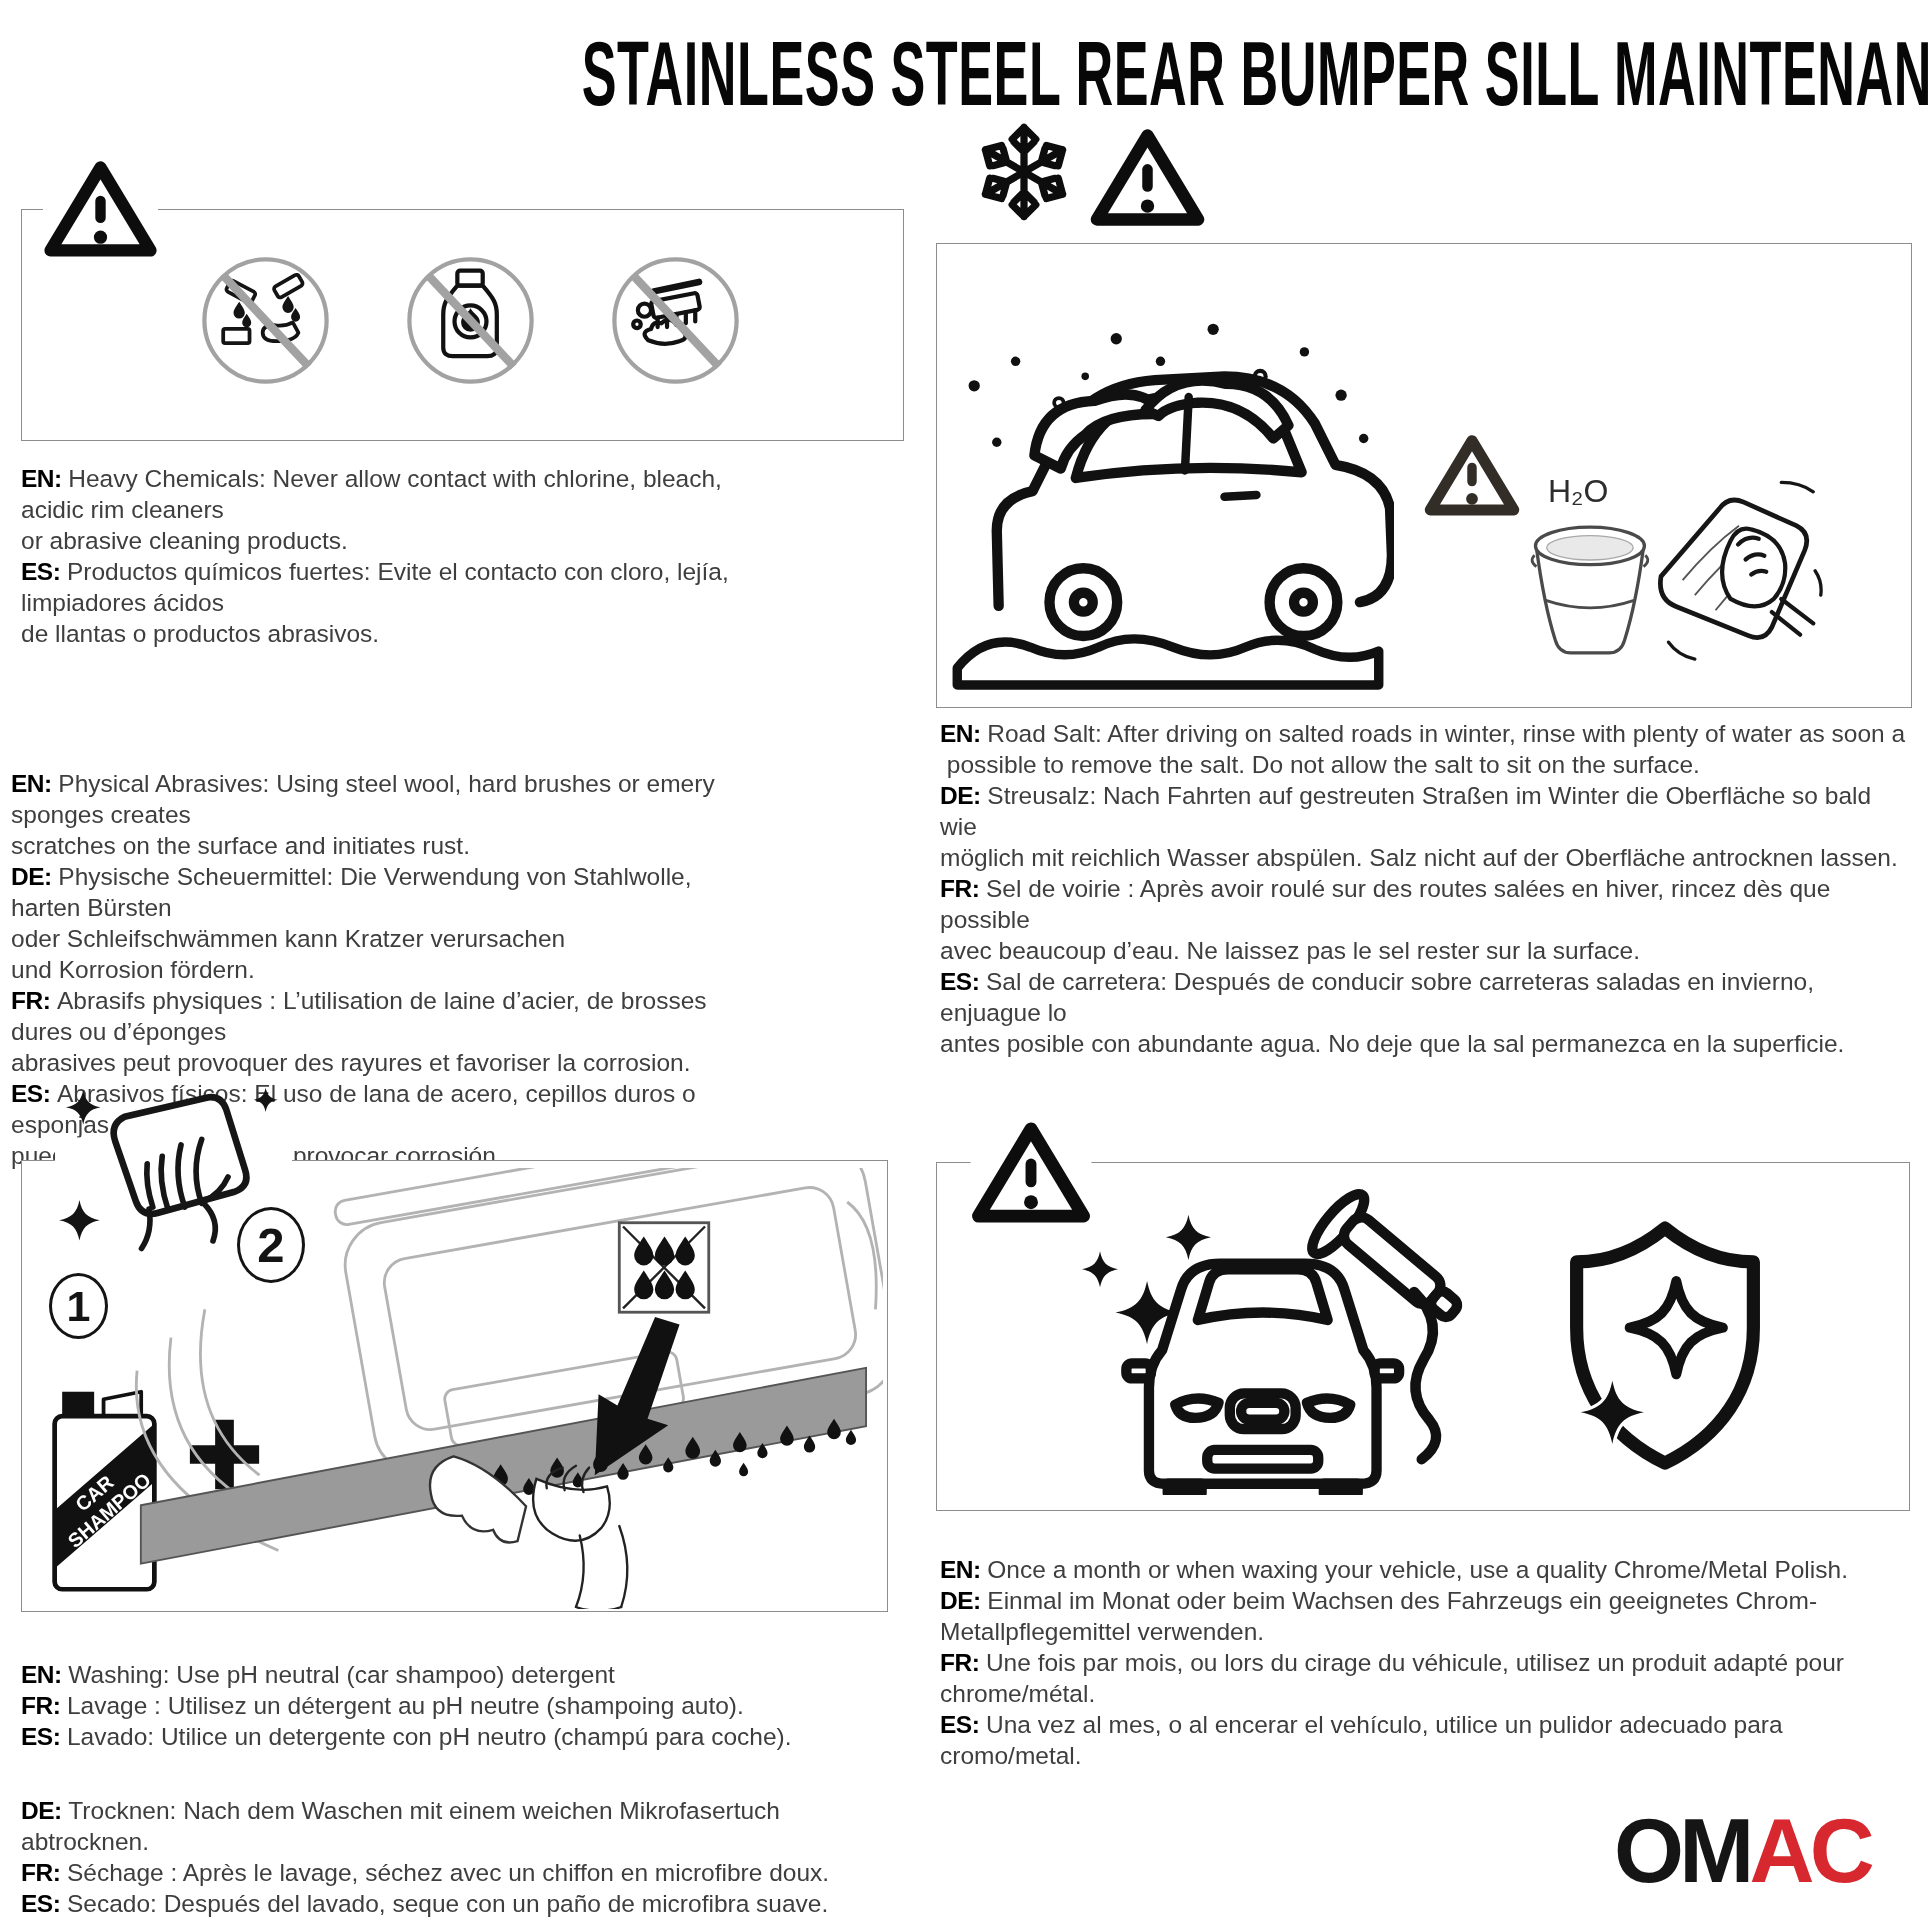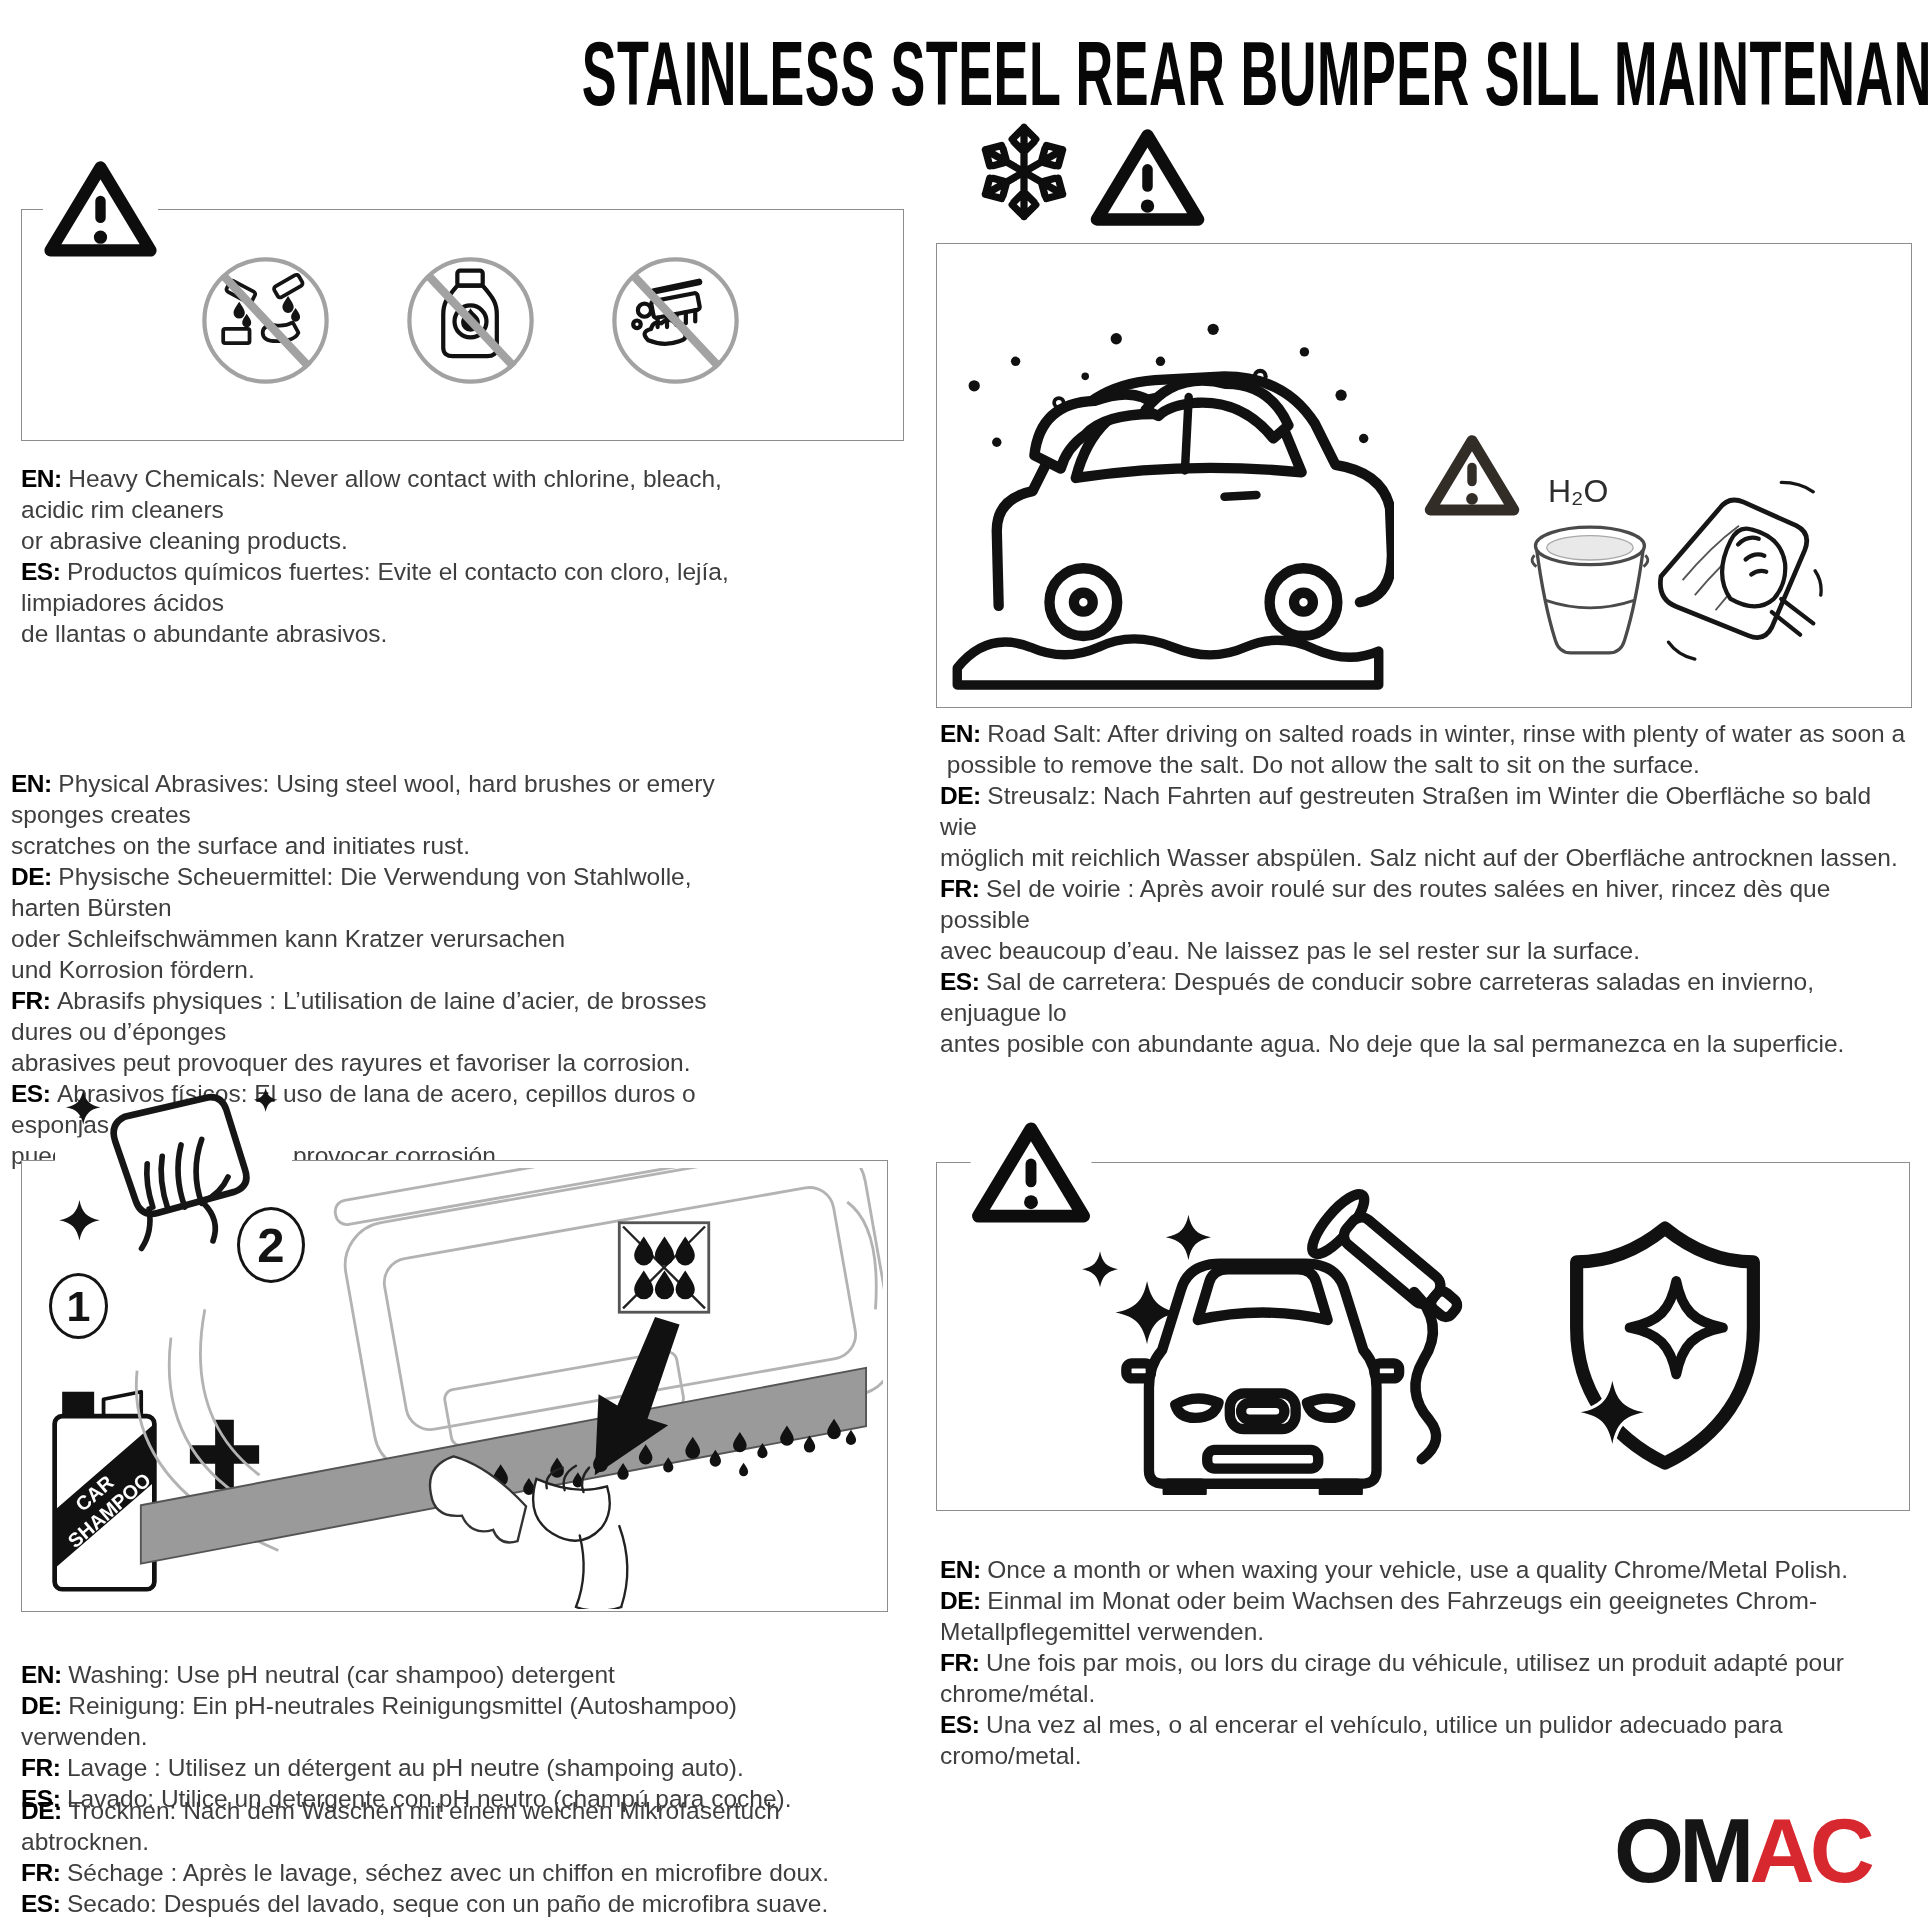--- a/index.html
+++ b/index.html
@@ -86,21 +86,21 @@
       <circle cx="34" cy="79" r="4"></circle>
       <path d="M46 96 q-9 -9 3 -12 q2 -9 11 -6 q8 -8 15 0 q10 -2 8 8 q7 8 -4 11 q-16 6 -33 -1 z"></path>
     </g>
     <line x1="30" y1="27" x2="121" y2="124" stroke="#a2a2a2" stroke-width="9"></line>
   </svg>
 
   <div class="txt" style="left:21px;top:463px;width:734px;">
     <div class="line"><b>EN:</b><span>Heavy Chemicals: Never allow contact with chlorine, bleach, acidic rim cleaners
 or abrasive cleaning products.</span></div>
     <div class="line"><b>ES:</b><span>Productos químicos fuertes: Evite el contacto con cloro, lejía, limpiadores ácidos
-de llantas o abundante abrasivos.</span></div>
+de llantas o productos abrasivos.</span></div>
   </div>
 
   <div class="txt" style="left:11px;top:768px;width:734px;">
     <div class="line"><b>EN:</b><span>Physical Abrasives: Using steel wool, hard brushes or emery sponges creates
 scratches on the surface and initiates rust.</span></div>
     <div class="line"><b>DE:</b><span>Physische Scheuermittel: Die Verwendung von Stahlwolle, harten Bürsten
 oder Schleifschwämmen kann Kratzer verursachen
 und Korrosion fördern.</span></div>
     <div class="line"><b>FR:</b><span>Abrasifs physiques : L’utilisation de laine d’acier, de brosses dures ou d’éponges
 abrasives peut provoquer des rayures et favoriser la corrosion.</span></div>
@@ -310,21 +310,20 @@
         <path d="M496 318 q-11 12 -6 26"></path>
         <path d="M486 390 q10 40 -4 76"></path>
         <path d="M528 380 q16 44 2 86"></path>
         <path d="M482 466 q24 8 48 0"></path>
       </g>
     </g>
   </svg>
 
   <div class="txt" style="left:21px;top:1659px;width:847px;">
     <div class="line"><b>EN:</b><span>Washing: Use pH neutral (car shampoo) detergent</span></div>
-    <div class="line"><b>DE:</b><span>Reinigung: Ein pH-neutrales Reinigungsmittel (Autoshampoo) verwenden.</span></div>
     <div class="line"><b>FR:</b><span>Lavage : Utilisez un détergent au pH neutre (shampoing auto).</span></div>
     <div class="line"><b>ES:</b><span>Lavado: Utilice un detergente con pH neutro (champú para coche).</span></div>
   </div>
 
   <div class="txt" style="left:21px;top:1795px;width:847px;">
     <div class="line"><b>DE:</b><span>Trocknen: Nach dem Waschen mit einem weichen Mikrofasertuch abtrocknen.</span></div>
     <div class="line"><b>FR:</b><span>Séchage : Après le lavage, séchez avec un chiffon en microfibre doux.</span></div>
     <div class="line"><b>ES:</b><span>Secado: Después del lavado, seque con un paño de microfibra suave.</span></div>
   </div>
 

